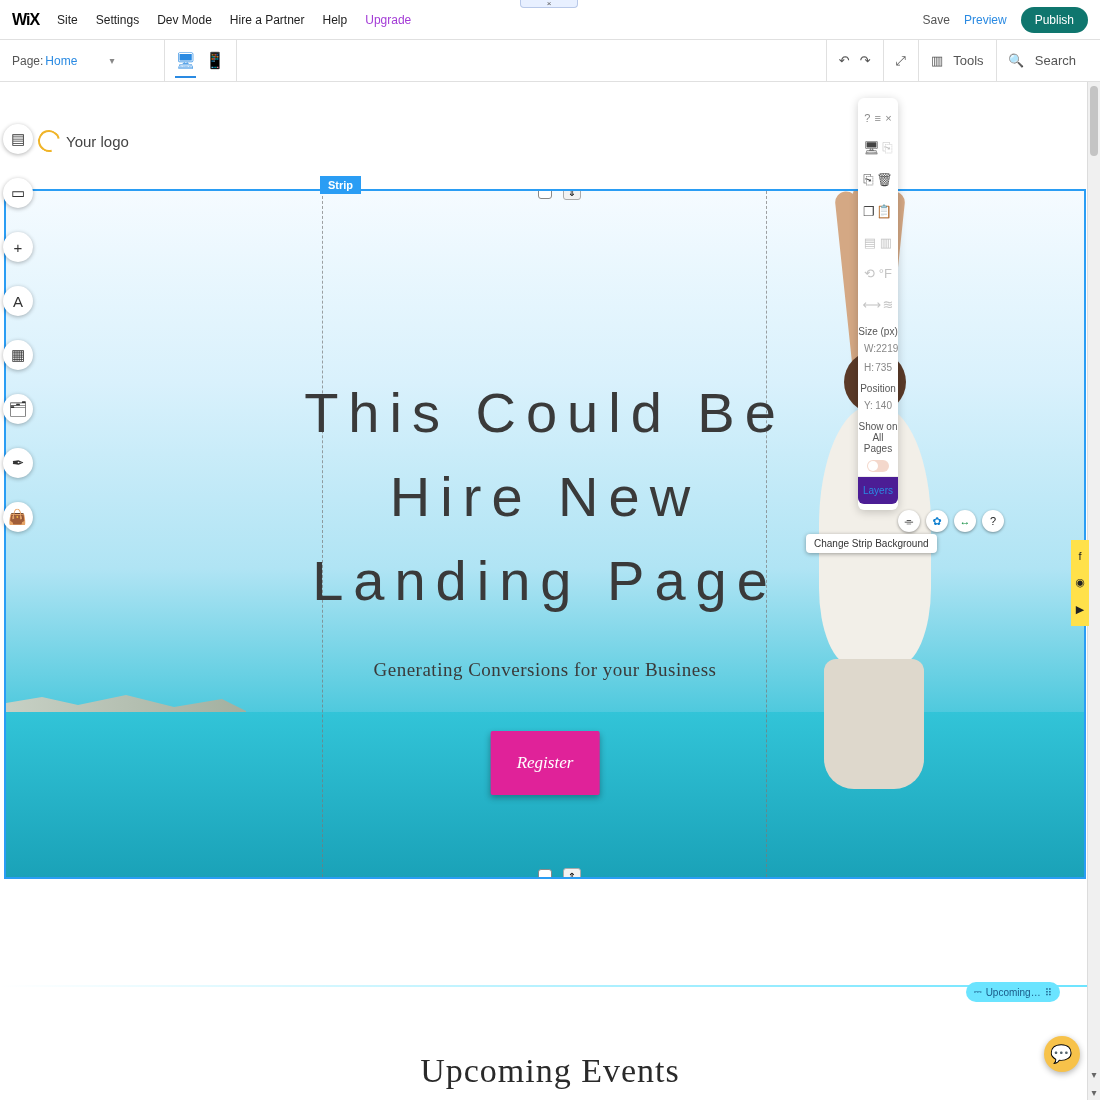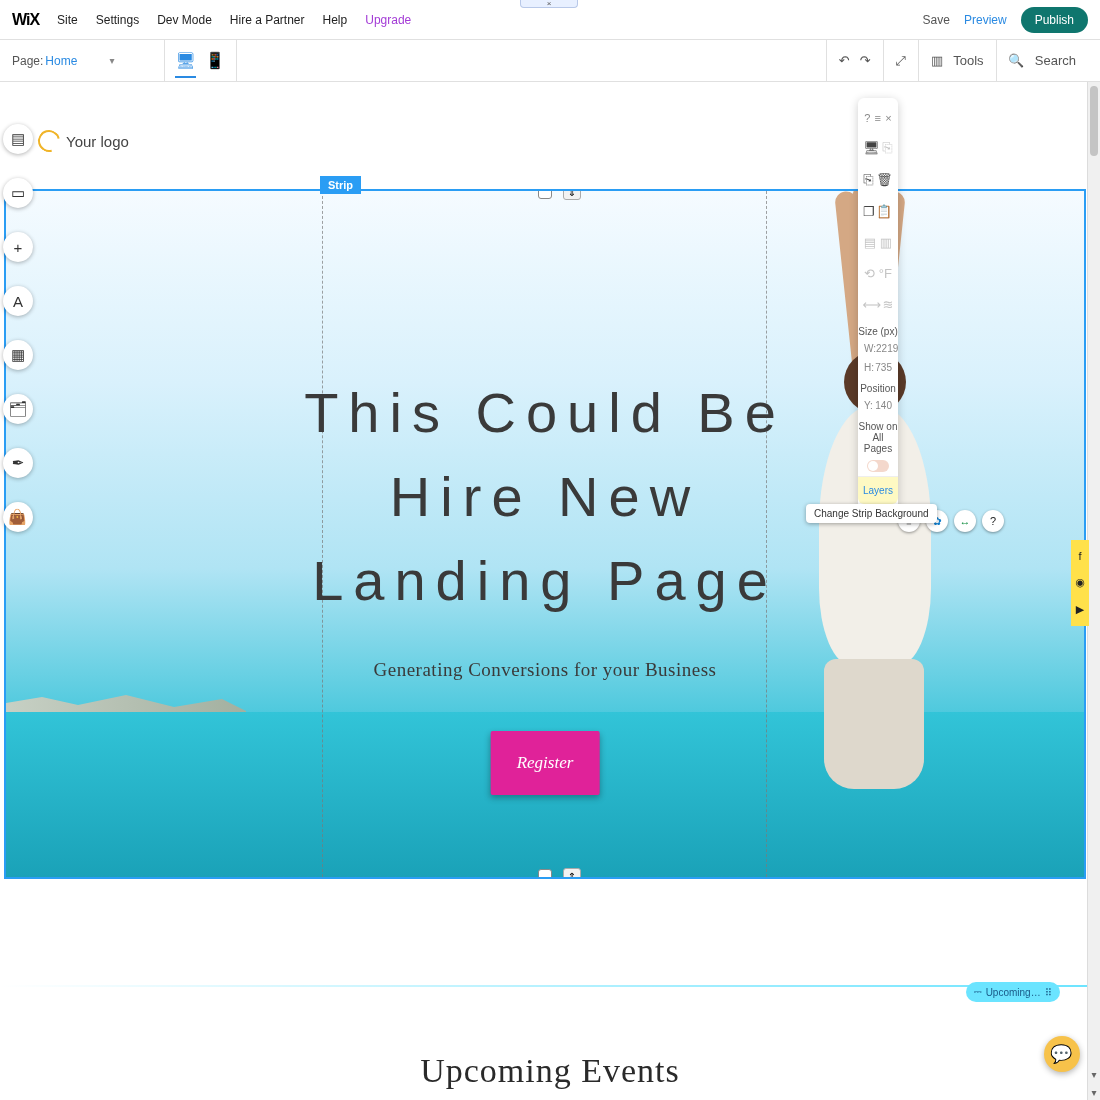--- a/index.html
+++ b/index.html
@@ -68,34 +68,34 @@
 
 
 .hero-title { position: absolute; top: 180px; left: 0; right: 0; text-align: center; font-family: "Georgia", serif; font-weight: 300; color: #3a3a3a; font-size: 56px; letter-spacing: 10px; line-height: 1.5; }
 .hero-sub { position:absolute; top: 468px; left:0; right:0; text-align:center; font-family: "Georgia", serif; font-size: 19px; color:#3a3a3a; letter-spacing: .5px; }
 .register-btn { position:absolute; top: 540px; left:50%; transform:translateX(-50%); background:#e02299; color:#fff; font-style: italic; font-family: Georgia, serif; font-size: 17px; padding: 22px 26px; border-radius: 2px; box-shadow: 0 3px 6px rgba(0,0,0,.3); cursor:pointer;}
 
 
 .strip-actions { position:absolute; top: 428px; left: 898px; display:flex; gap:6px; z-index:60; }
 .sa-btn { width:22px; height:22px; background:#fff; border-radius:50%; box-shadow:0 1px 3px rgba(0,0,0,.4); display:flex; align-items:center; justify-content:center; font-size:11px; cursor:pointer; }
 .sa-btn.g { color:#0a8a3a; } .sa-btn.b { color:#1080d0; } .sa-btn.d { color:#222; }
-.sa-tooltip { position:absolute; top: 422px; left: 806px; background:#fff; border-radius:4px; box-shadow:0 1px 4px rgba(0,0,0,.35); padding:4px 8px; font-size:10px; color:#333; z-index:61; white-space:nowrap;}
+.sa-tooltip { position:absolute; top: 452px; left: 806px; background:#fff; border-radius:4px; box-shadow:0 1px 4px rgba(0,0,0,.35); padding:4px 8px; font-size:10px; color:#333; z-index:61; white-space:nowrap;}
 
 
 .props { position:absolute; top: 16px; left: 858px; width: 40px; background:#fff; border-radius:6px; box-shadow:0 2px 10px rgba(0,0,0,.2); padding: 6px 0; z-index:55; font-size:10px; color:#555; text-align:center; }
 .props .row { display:flex; justify-content:space-around; padding: 8px 4px; }
 .props .row.hdr span { font-size: 11px; color:#888; cursor:pointer;}
 .props .ic { font-size:13px; cursor:pointer; color:#444; }
 .props .muted { color:#c4c4c4; }
 .props .sec-title { font-size: 10px; color:#555; padding: 6px 0 2px; }
 .props .kv { display:flex; justify-content:space-between; padding: 4px 6px; font-size:10px;}
 .props .kv .k{ color:#888;} .props .kv .v{ color:#888;}
 .props .toggle { width:22px; height:12px; background:#f4d8cc; border-radius:7px; margin: 4px auto; position:relative;}
 .props .toggle::after { content:''; position:absolute; left:1px; top:1px; width:10px; height:10px; background:#fff; border-radius:50%;}
-.props .layers { color:#2a8ae2; padding: 8px 0; cursor:pointer; background:#fef9c3; border-top:1px solid #eee; border-radius: 0 0 6px 6px;}
+.props .layers { color:#2a8ae2; padding: 8px 0; cursor:pointer; background:#4c1d95; border-top:1px solid #eee; border-radius: 0 0 6px 6px;}
 
 
 .social-bar { position:absolute; right: 11px; top: 458px; width: 18px; background:#ffe14a; display:flex; flex-direction:column; gap:14px; padding: 10px 0; align-items:center; z-index:45;}
 .social-bar span { font-size:11px; color:#222; cursor:pointer;}
 
 
 .upc-badge { position:absolute; top: 900px; right: 40px; background:#6be4ff; color:#1a5a88; font-size:10px; padding: 4px 8px; border-radius: 10px; display:flex; align-items:center; gap:4px;}
 .upc-line { position:absolute; top: 903px; left:0; right:0; height:2px; background: linear-gradient(90deg, transparent, #6be4ff);}
 .upcoming-title { position:absolute; top: 970px; left:0; right:0; text-align:center; font-family: Georgia, serif; font-size: 34px; font-weight: 400; color:#2a2a2a; letter-spacing: 1px;}
 

